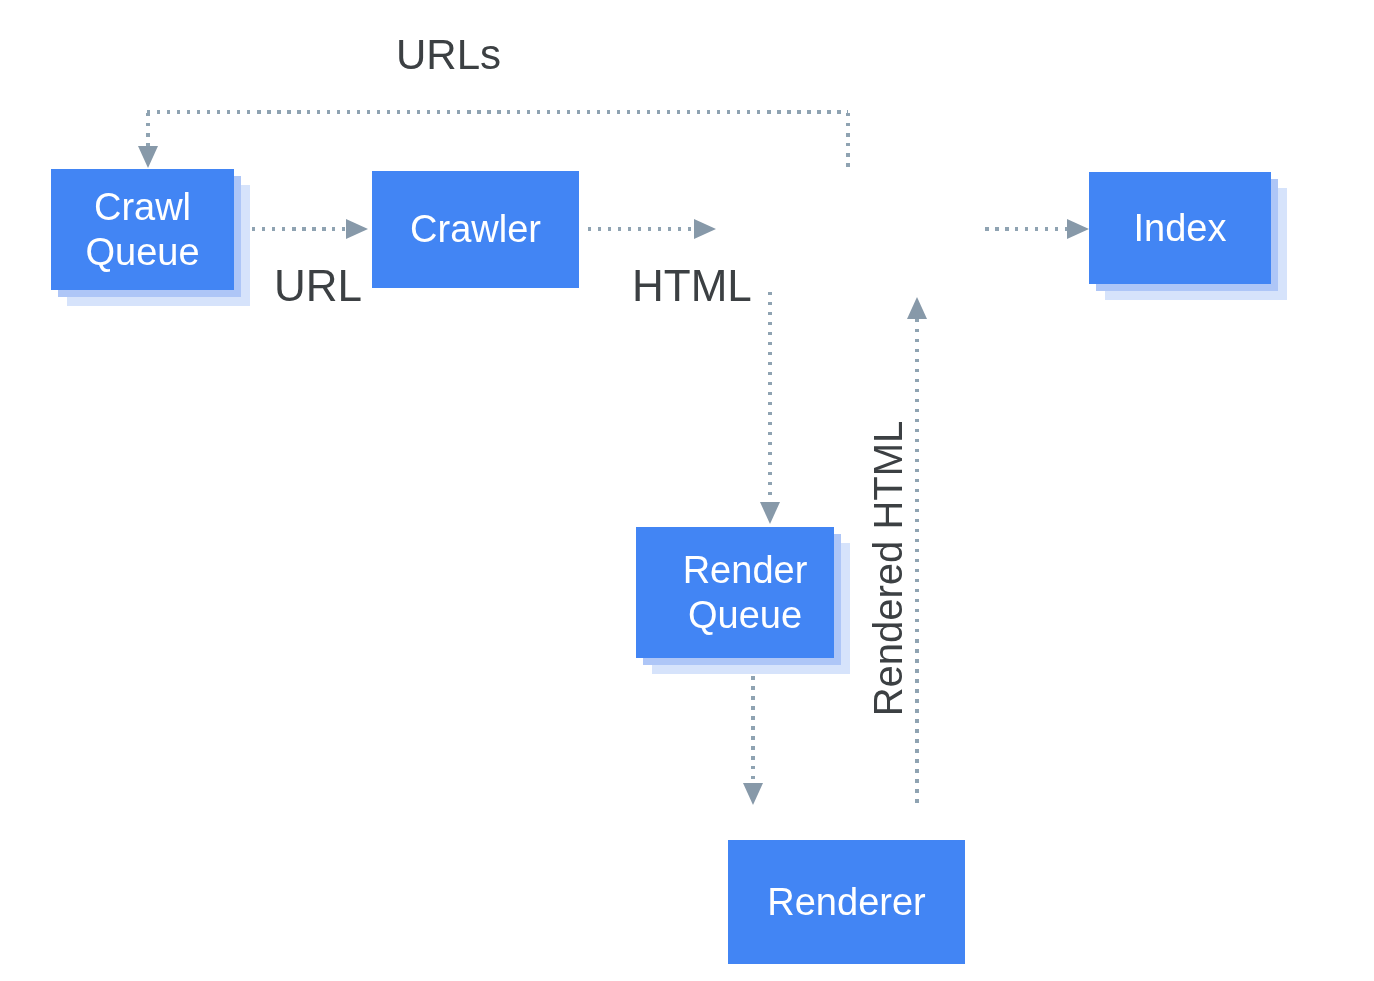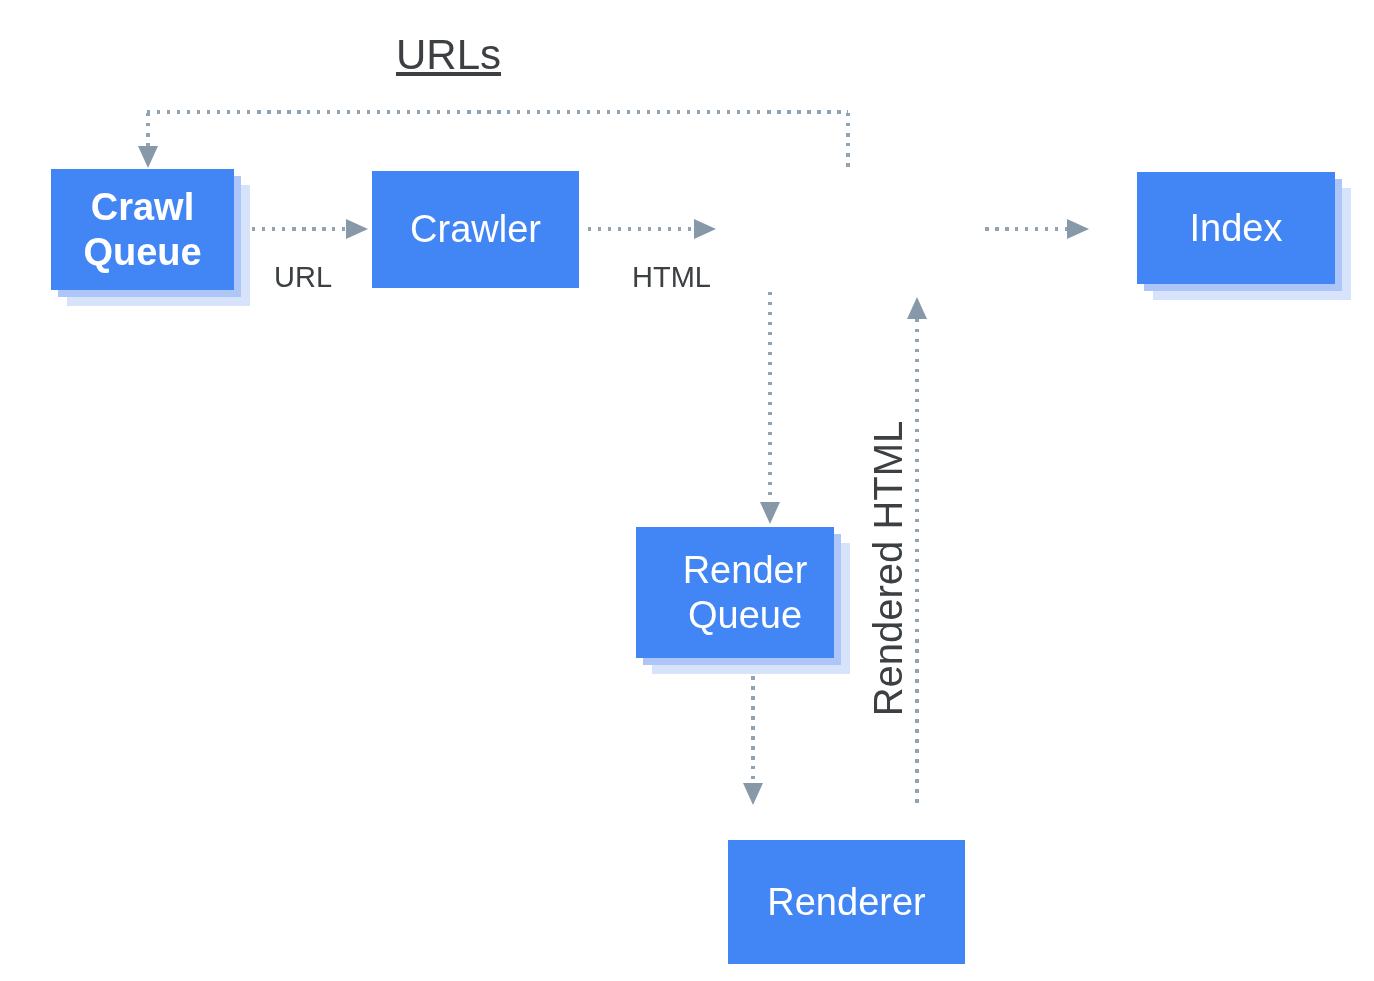--- a/index.html
+++ b/index.html
@@ -59,39 +59,39 @@
     border-top: 22px solid var(--arrow);
   }
   .arrow.up {
     border-left: 10px solid transparent;
     border-right: 10px solid transparent;
     border-bottom: 22px solid var(--arrow);
   }
   .edge-label {
     position: absolute;
     color: var(--label);
-    font-size: 29px;
+    font-size: 44px;
     white-space: nowrap;
   }
   .edge-label.big { font-size: 42px; }
   .edge-label.vertical {
     width: 300px;
     text-align: center;
     transform: rotate(-90deg);
     transform-origin: center;
     font-size: 40px;
   }
 </style>
 </head>
 <body>
 
 <div class="canvas">
 
   <div>
-    <span class="edge-label big" style="left:396px; top:31px;text-decoration:underline;">URLs</span>
+    <span class="edge-label big" style="left:396px; top:31px;">URLs</span>
     <div class="hline" style="left:147px; top:110px; width:701px;"></div>
     <div class="vline" style="left:146px; top:113px; height:33px;"></div>
     <div class="arrow down" style="left:138px; top:146px;"></div>
     <div class="vline" style="left:846px; top:113px; height:58px;"></div>
   </div>
 
   <div>
     <div class="hline" style="left:252px; top:227px; width:93px;"></div>
     <div class="arrow right" style="left:346px; top:219px;"></div>
     <span class="edge-label" style="left:274px; top:261px;">URL</span>
@@ -117,30 +117,30 @@
     <div class="vline" style="left:751px; top:676px; height:108px;"></div>
     <div class="arrow down" style="left:743px; top:783px;"></div>
   </div>
 
   <div>
     <div class="arrow up" style="left:907px; top:297px;"></div>
     <div class="vline" style="left:915px; top:319px; height:489px;"></div>
     <span class="edge-label vertical" style="left:738px; top:546px;">Rendered HTML</span>
   </div>
 
-  <div class="node shadowed" style="left:51px; top:169px; width:183px; height:121px;font-weight:bold;">
+  <div class="node shadowed" style="left:51px; top:169px; width:183px; height:121px;">
     <span class="node-label">Crawl Queue</span>
   </div>
 
   <div class="node" style="left:372px; top:171px; width:207px; height:117px;">
     <span class="node-label">Crawler</span>
   </div>
 
 
-  <div class="node shadowed" style="left:1089px; top:172px; width:198px; height:112px;margin-left:48px;">
+  <div class="node shadowed" style="left:1089px; top:172px; width:182px; height:112px;">
     <span class="node-label">Index</span>
   </div>
 
   <div class="node shadowed" style="left:636px; top:527px; width:198px; height:131px;padding-left:20px;">
     <span class="node-label">Render Queue</span>
   </div>
 
   <div class="node" style="left:728px; top:840px; width:237px; height:124px;">
     <span class="node-label">Renderer</span>
   </div>

